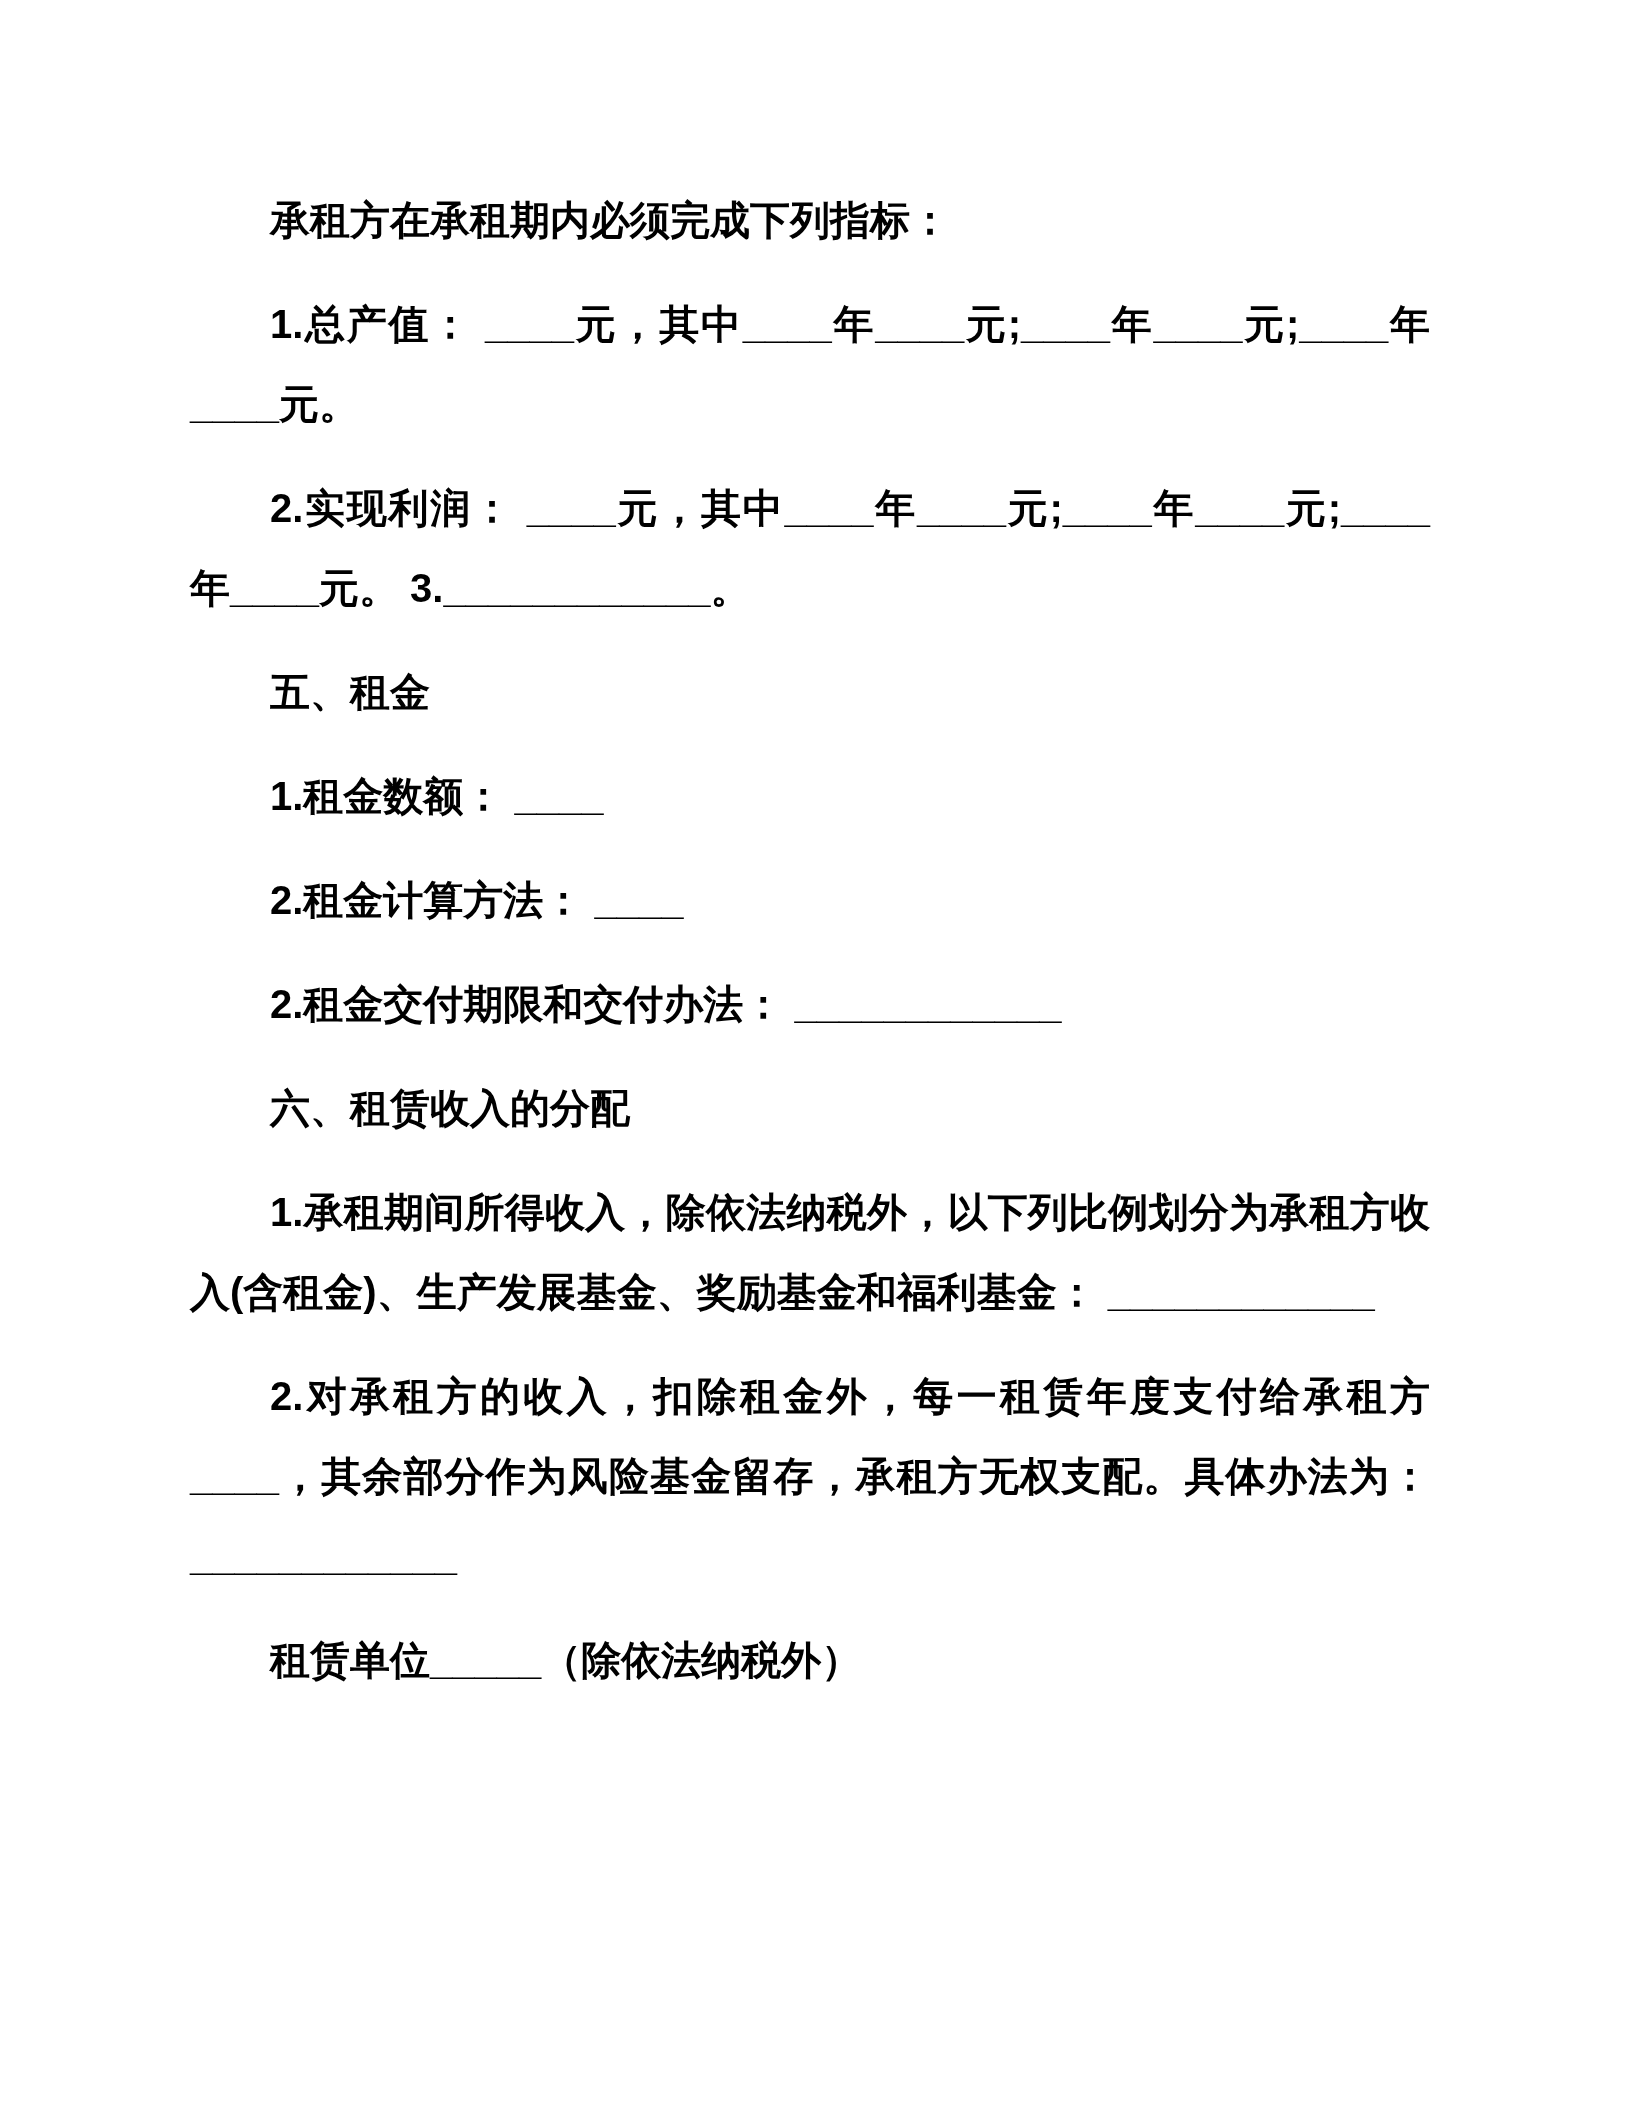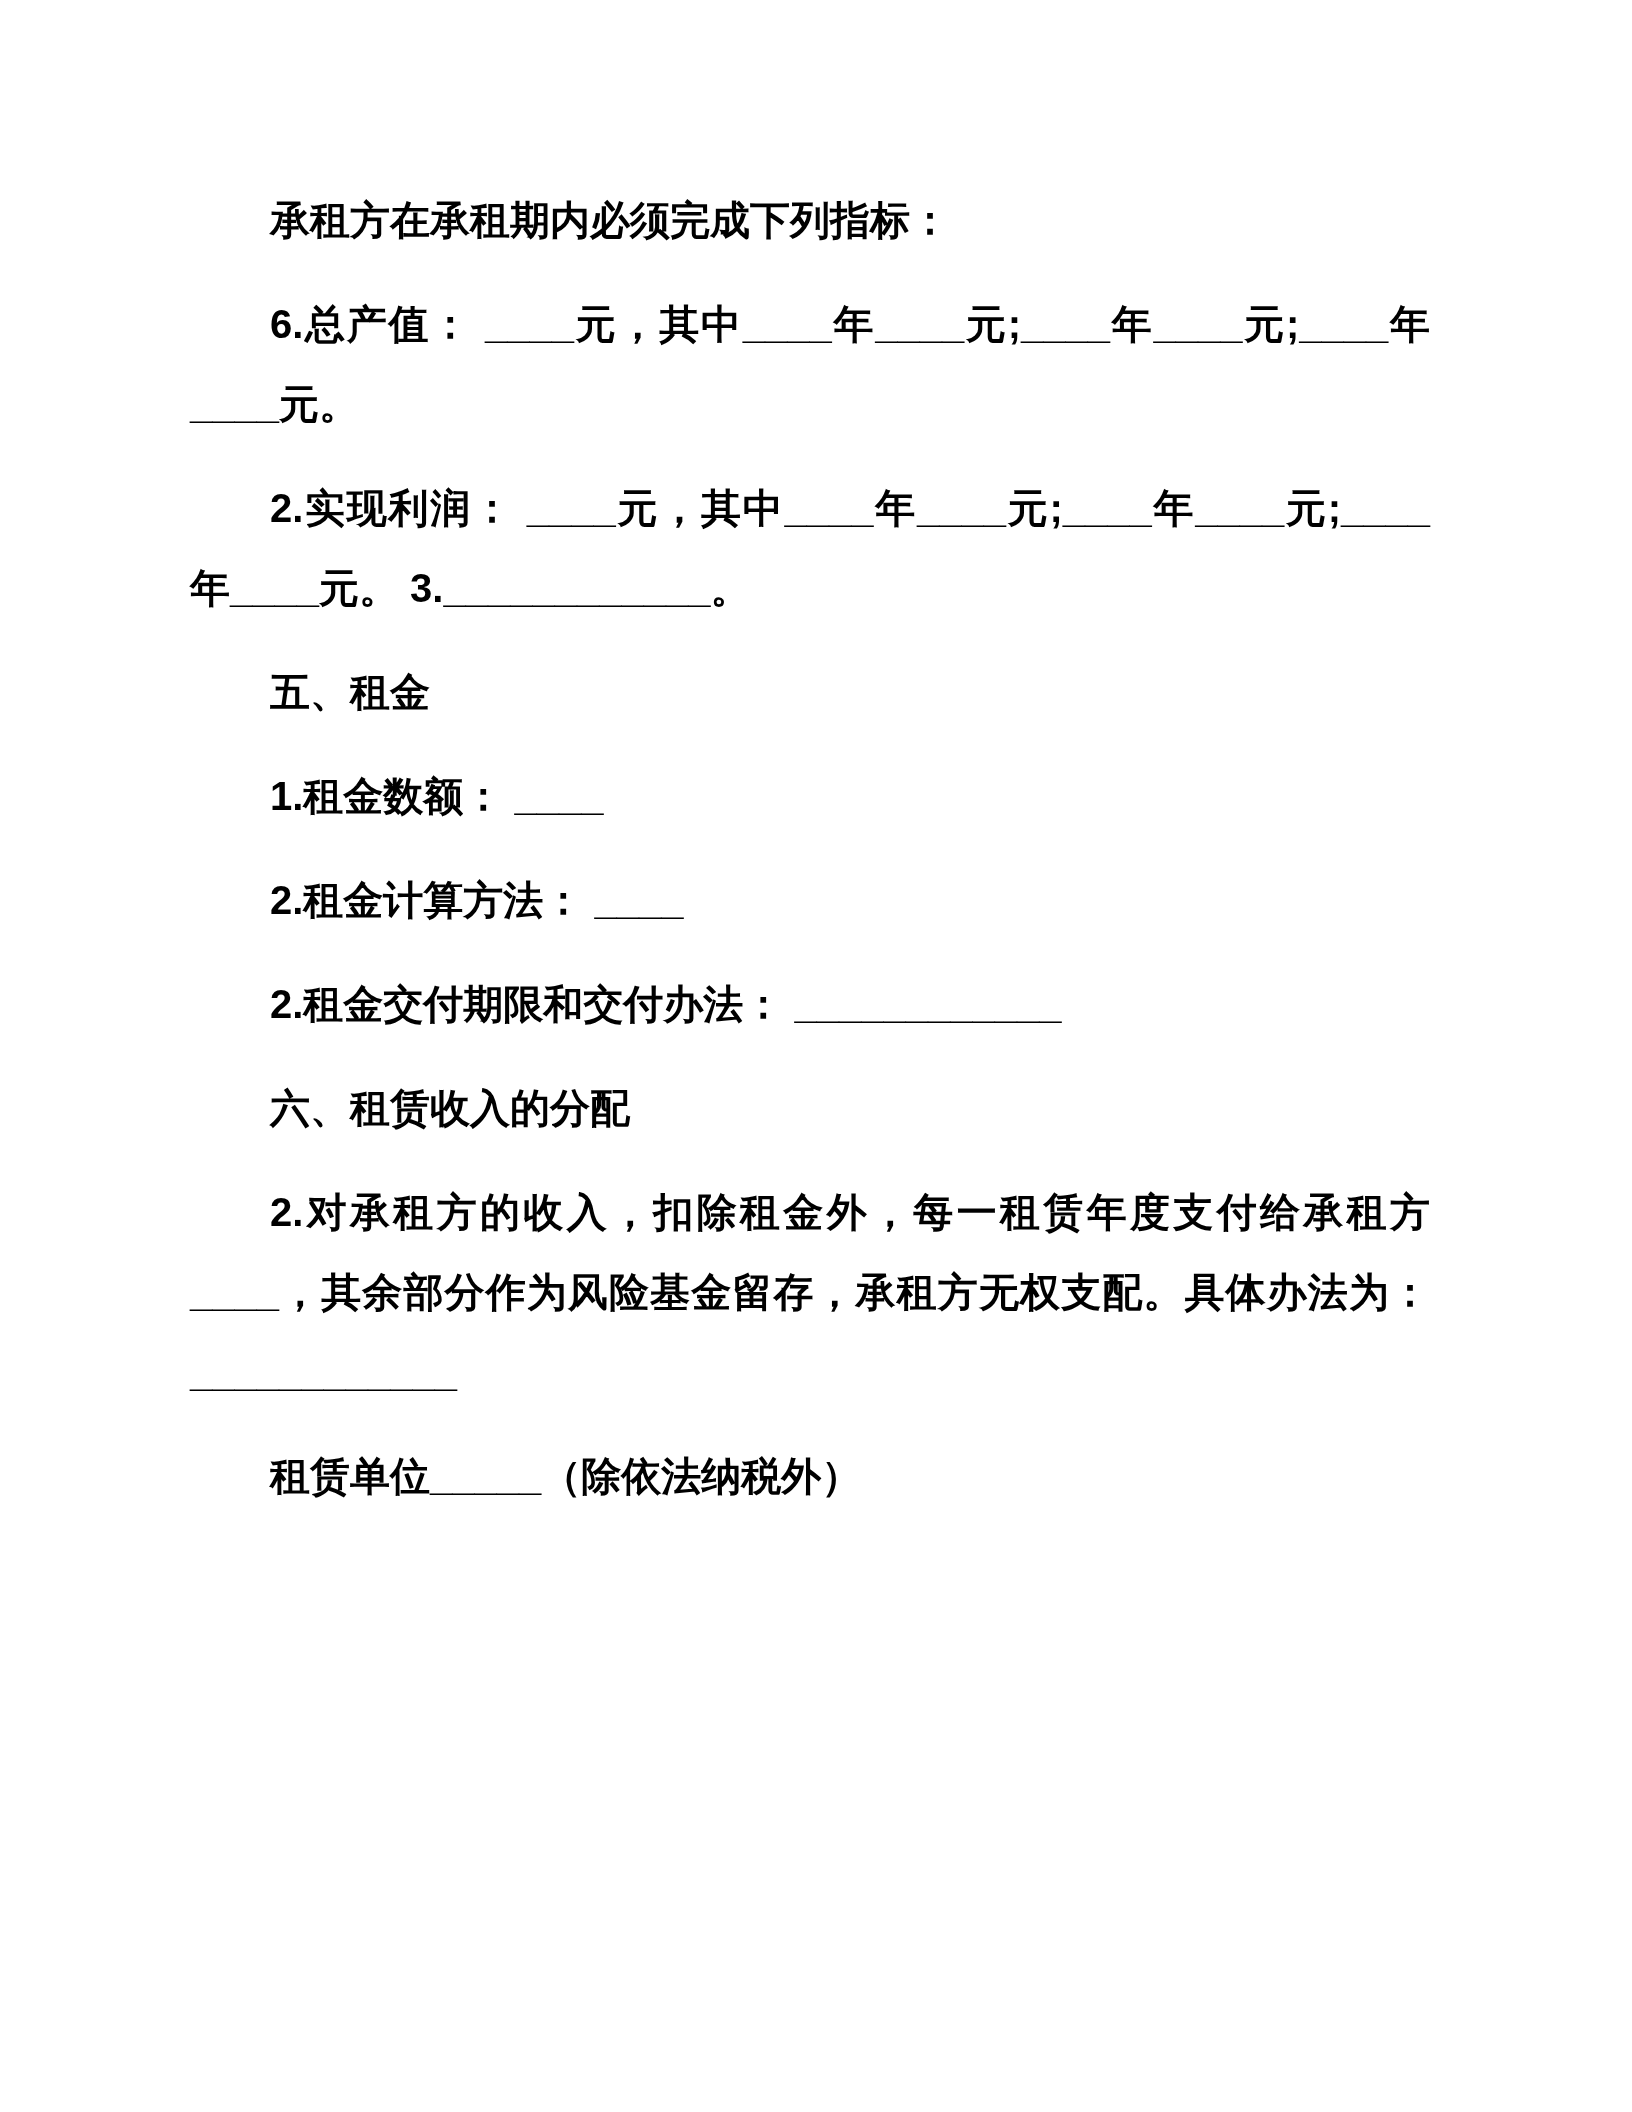--- a/index.html
+++ b/index.html
@@ -33,23 +33,24 @@
     text-indent: 2em;
     word-wrap: break-word;
   }
 </style>
 </head>
 <body>
 
 <div class="page">
   <div class="doc-content">
     <p class="para">承租方在承租期内必须完成下列指标：</p>
-    <p class="para">6.总产值： ____元，其中____年____元;____年____元;____年____元。</p>
+    <p class="para">1.总产值： ____元，其中____年____元;____年____元;____年____元。</p>
     <p class="para">2.实现利润： ____元，其中____年____元;____年____元;____年____元。 3.____________。</p>
     <p class="para">五、租金</p>
     <p class="para">1.租金数额： ____</p>
     <p class="para">2.租金计算方法： ____</p>
     <p class="para">2.租金交付期限和交付办法： ____________</p>
     <p class="para">六、租赁收入的分配</p>
+    <p class="para">1.承租期间所得收入，除依法纳税外，以下列比例划分为承租方收入(含租金)、生产发展基金、奖励基金和福利基金： ____________</p>
     <p class="para">2.对承租方的收入，扣除租金外，每一租赁年度支付给承租方____，其余部分作为风险基金留存，承租方无权支配。具体办法为： ____________</p>
     <p class="para">租赁单位_____（除依法纳税外）</p>
   </div>
 </div>
 
 </body></html>

